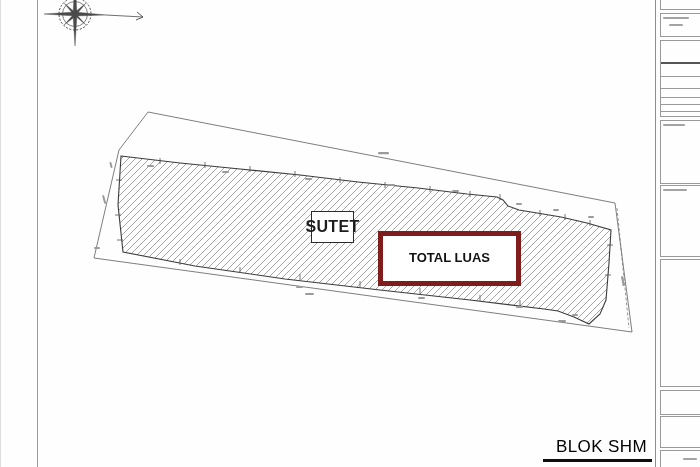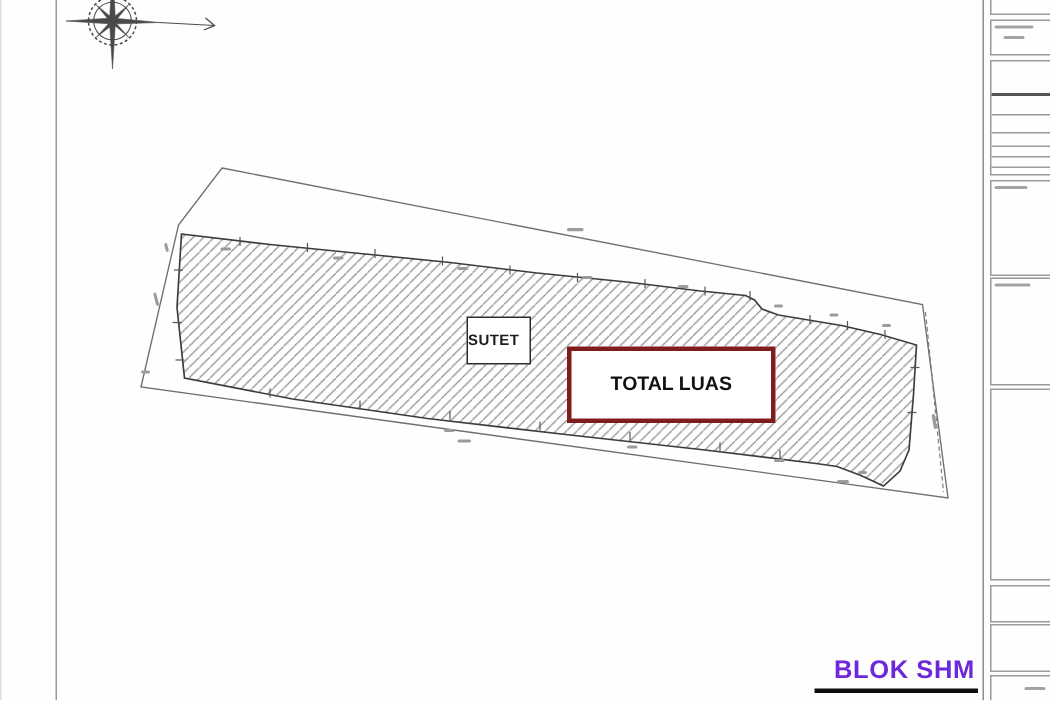--- a/index.html
+++ b/index.html
@@ -4,26 +4,26 @@
 <style>
   html,body{margin:0;padding:0}
   body{width:700px;height:467px;background:#ffffff;position:relative;overflow:hidden;
        font-family:"Liberation Sans",sans-serif;}
   .sheet{position:absolute;inset:0;background:#fefefe}
   .edge-left{position:absolute;left:0;top:0;width:1px;height:100%;background:#dcdcdc}
   .frame-left{position:absolute;left:37px;top:0;width:1px;height:100%;background:#9a9a9a}
   svg.plan{position:absolute;left:0;top:0;display:block}
 
   .sutet-box{position:absolute;left:311px;top:211px;width:41px;height:30px;background:#fff;
-    border:1px solid #2b2b2b;display:flex;align-items:center;
-    font-weight:bold;font-size:10px;color:#1c1c1c;letter-spacing:.3px}
+    border:1px solid #2b2b2b;display:flex;align-items:center;justify-content:center;
+    font-weight:bold;font-size:16px;color:#1c1c1c;letter-spacing:.3px}
   .area-box{position:absolute;left:378px;top:231px;width:133px;height:45px;background:#fff;
-    border:3px solid #7f1d1d;display:flex;flex-direction:column;align-items:center;
+    border:5px solid #7f1d1d;display:flex;flex-direction:column;align-items:center;
     justify-content:center;font-weight:bold;font-size:13px;color:#111;line-height:1.45}
-  .blok{position:absolute;left:556px;top:437px;font-weight:bold;font-size:17px;color:#6d28d9;
+  .blok{position:absolute;left:556px;top:437px;font-weight:normal;font-size:17px;color:#000000;
     letter-spacing:.4px}
   .blok-line{position:absolute;left:543px;top:459px;width:109px;height:3px;background:#0e0e0e}
 
   .strip{position:absolute;left:655px;top:0;width:45px;height:467px;
     border-left:1px solid #8d8d8d;overflow:hidden;background:#fdfdfd}
   .strip .box{position:absolute;left:4px;width:55px;border:1px solid #9a9a9a;background:#fefefe}
   .row{border-top:1px solid #9a9a9a;width:100%}
   .row.thick{border-top:2px solid #555}
   .spk{position:absolute;height:2px;background:#a3a3a3;border-radius:1px}
 </style>

